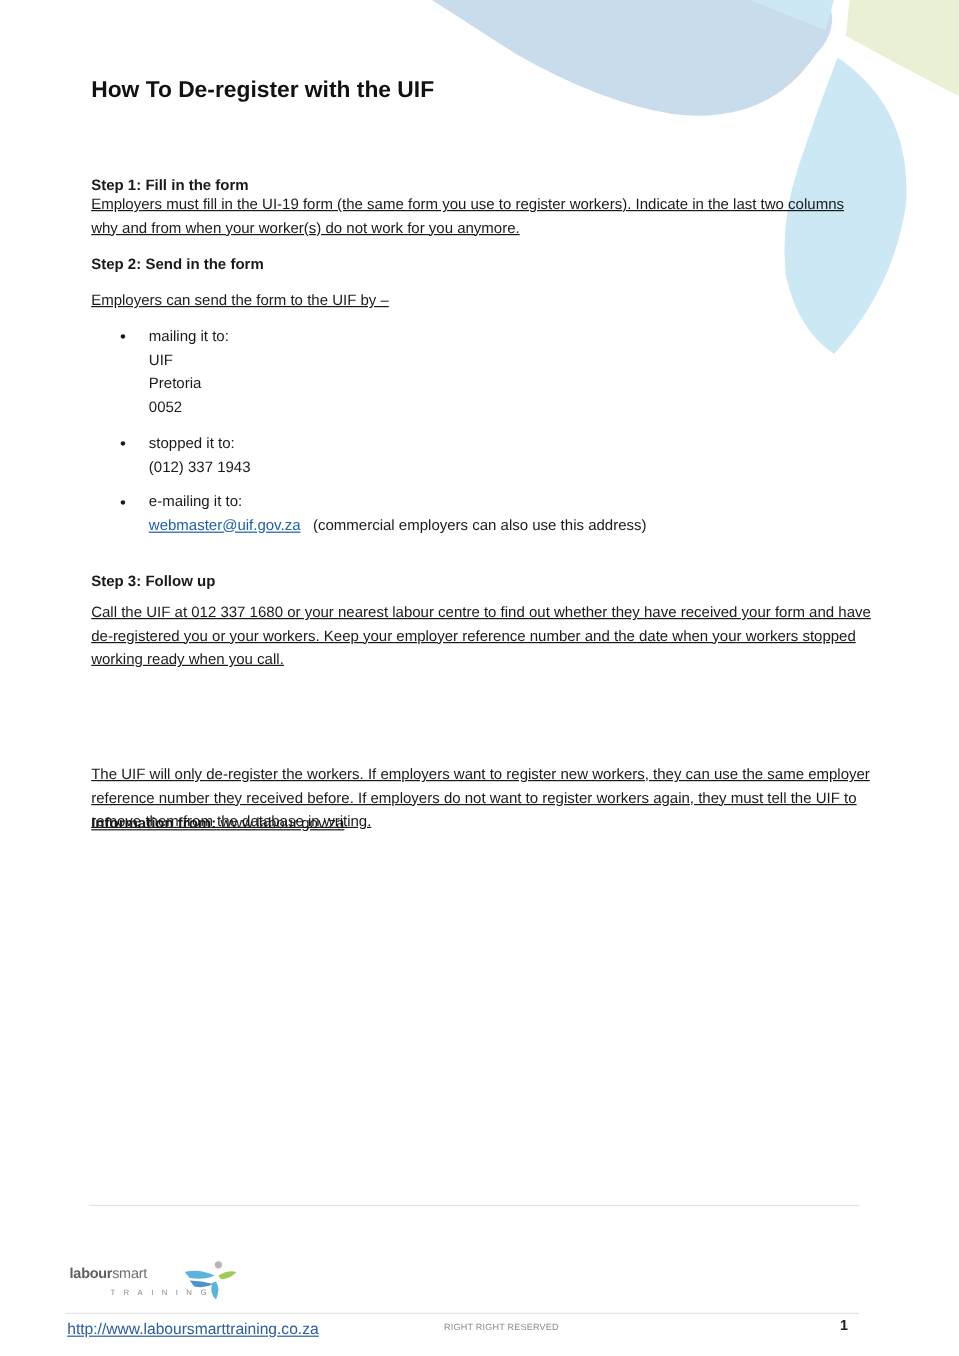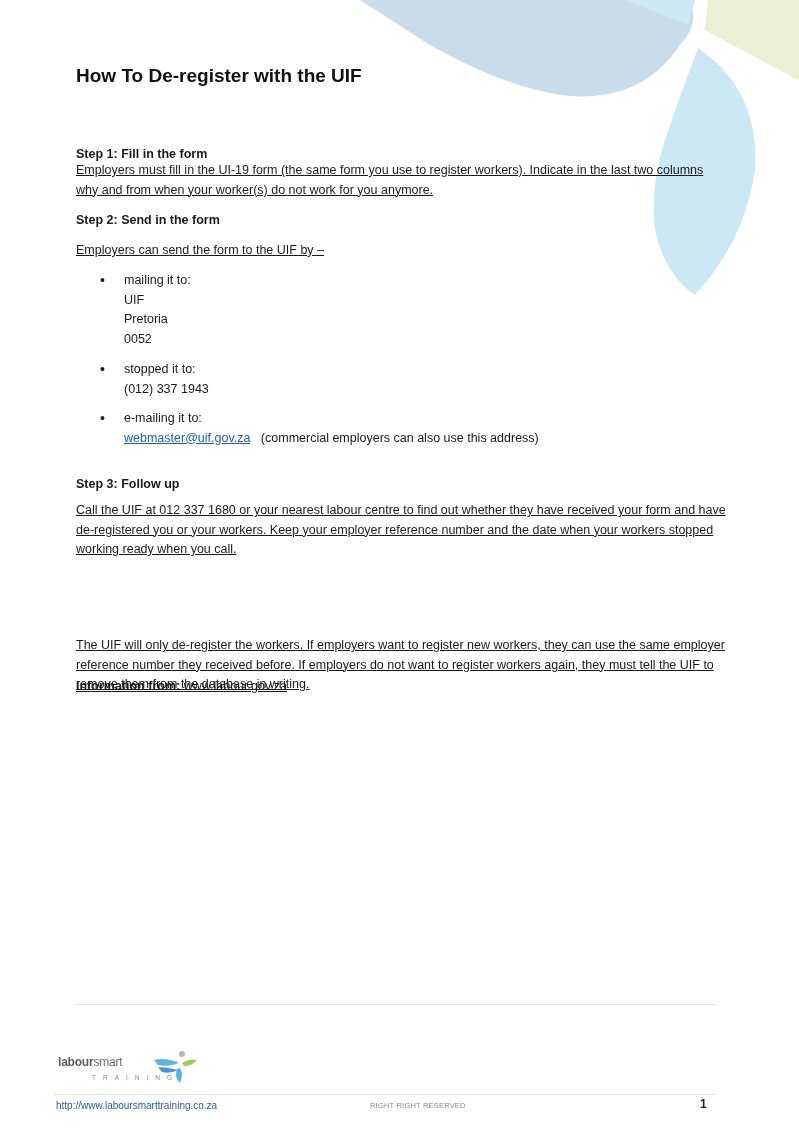--- a/index.html
+++ b/index.html
@@ -16,21 +16,21 @@
     .para { position: absolute; left: 0; width: 650px; text-decoration: underline; }
     .bullet { position: absolute; left: 24px; }
     .bullet-dot { position: absolute; left: 0; top: 0; font-size: 14px; }
     .bullet-body { position: absolute; left: 24px; top: 0; white-space: nowrap; }
     .link { color: #1f5fa8; text-decoration: underline; }
     .footer-rule { position: absolute; left: 74px; width: 642px; height: 1px; background: #e4e4e4; }
     .logo { position: absolute; left: 58px; top: 1052px; }
     .logo-word { font-size: 12px; color: #6f6f6f; letter-spacing: -0.2px; }
     .logo-word b { font-weight: bold; color: #5e5e5e; }
     .logo-sub { position: absolute; left: 34px; top: 22px; font-size: 6.5px; letter-spacing: 7px; color: #8a8a8a; }
-    .footer-url { position: absolute; left: 56px; top: 1100px; font-size: 10px; color: #2b5c9e; }
+    .footer-url { position: absolute; left: 56px; top: 1100px; font-size: 13px; color: #2b5c9e; text-decoration: underline; }
     .footer-copy { position: absolute; left: 370px; top: 1101px; font-size: 7.5px; color: #8a8a8a; letter-spacing: 0.2px; }
     .footer-page { position: absolute; left: 700px; top: 1097px; font-size: 12px; font-weight: bold; color: #222; }
   </style>
 </head>
 <body>
 
 <svg class="decor" viewBox="0 0 799 300">
   <path d="M360,0 L690,0 Q700,25 680,45 Q640,105 560,95 Q500,85 430,45 Z" fill="#c9dcec"></path>
   <path d="M625,0 L695,0 L688,25 Z" fill="#cde8f5"></path>
   <path d="M708,0 L799,0 L799,80 Q760,60 705,30 Z" fill="#e9f0d4"></path>

